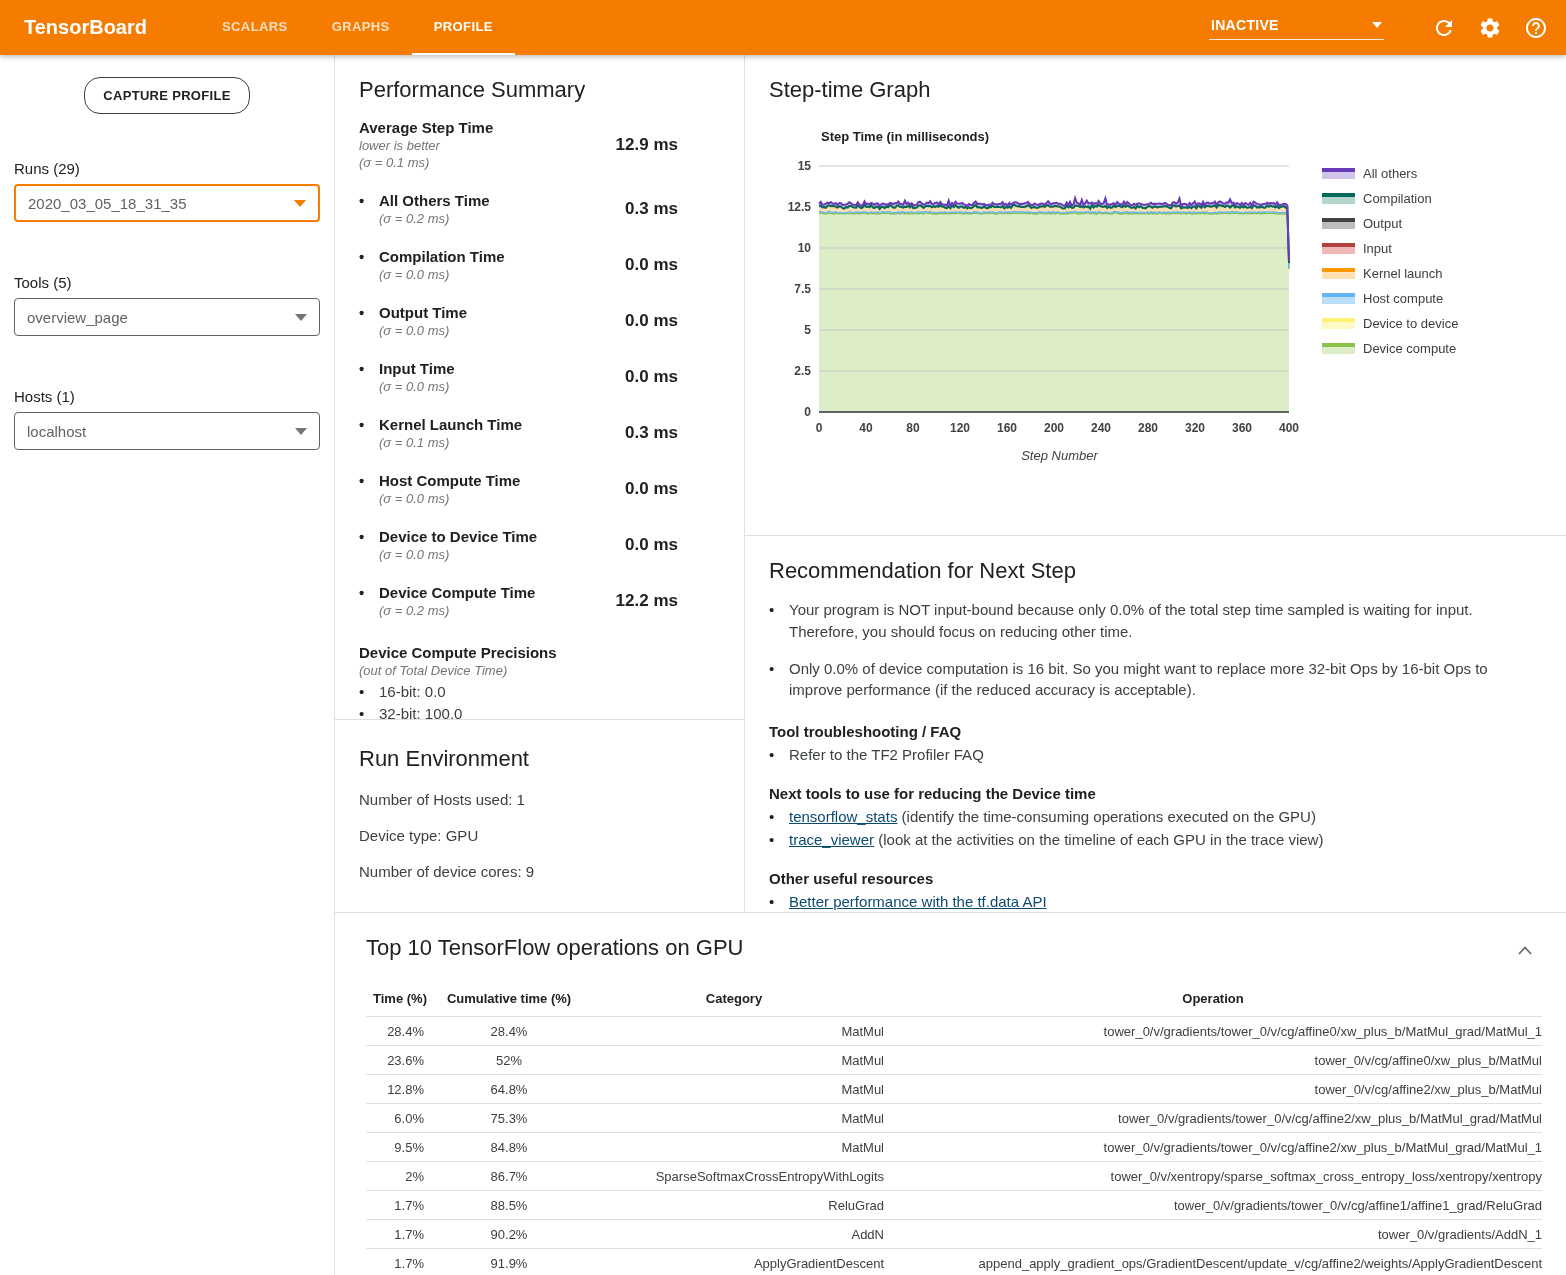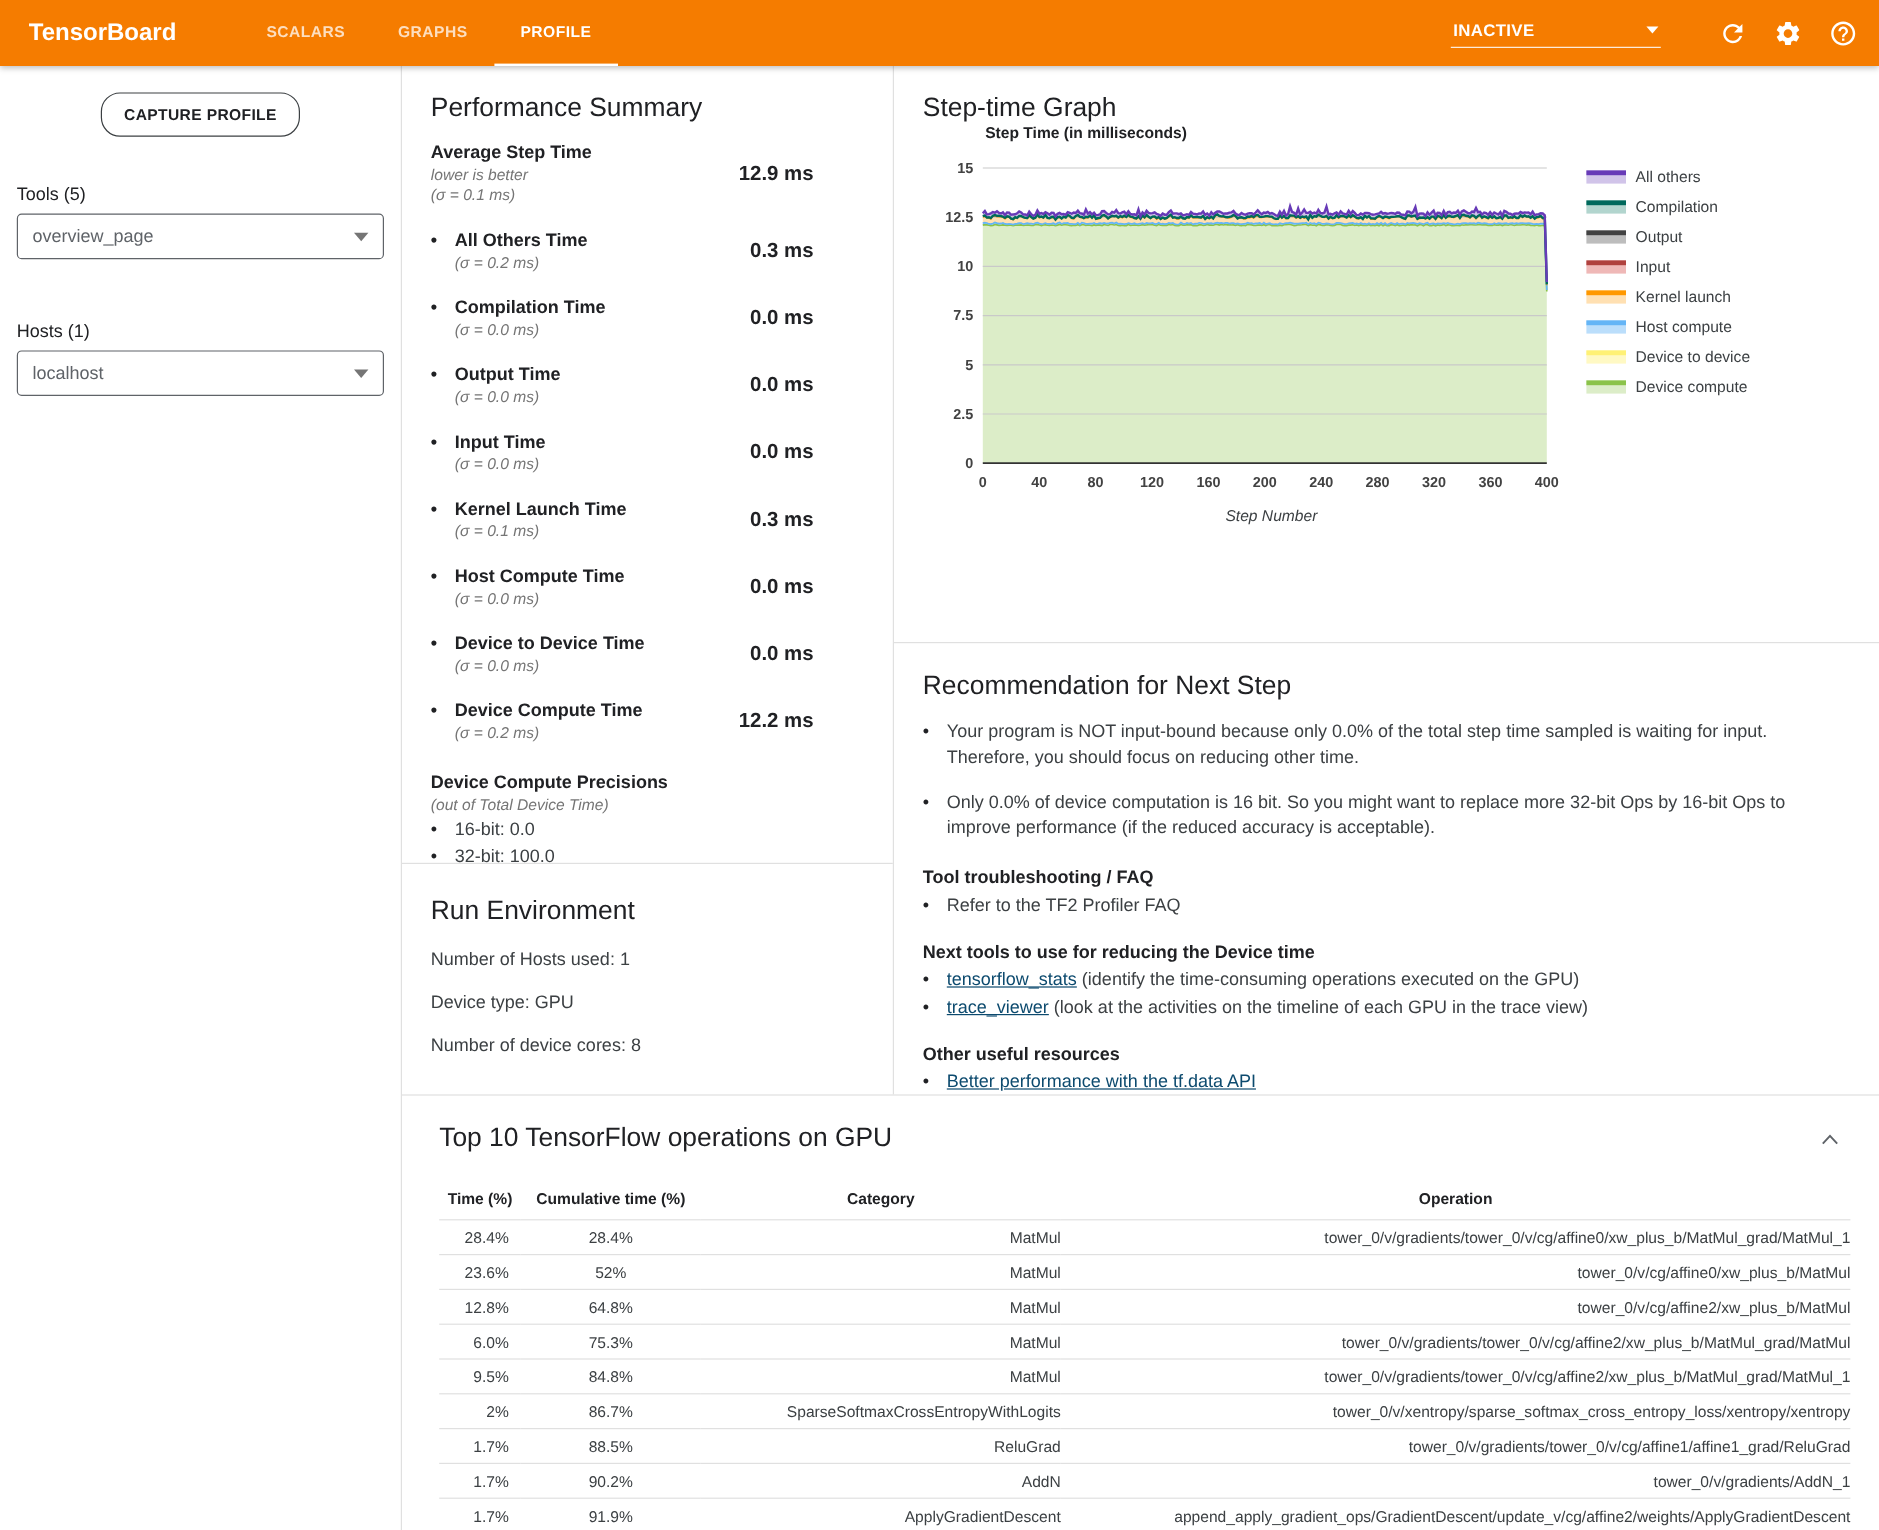--- a/index.html
+++ b/index.html
@@ -63,21 +63,21 @@
   .prec-title { font-size:15px; font-weight:700; color:#202124; margin-top:26px; }
   .prec-note { font-size:13px; font-style:italic; color:#757575; margin-top:2px; }
   .prec-item { font-size:15px; color:#3c4043; margin-top:5px; display:flex; }
 
   
   .runenv { padding:26px 24px; }
   .env-line { font-size:15px; color:#3c4043; margin-top:19px; }
 
   
   .graph-sec { height:481px; border-bottom:1px solid #e0e0e0; padding:22px 24px 0 24px; }
-  .chart-wrap { }
+  .chart-wrap { margin-top:26px; }
   .chart-title { font-size:13px; font-weight:700; color:#202124; margin-left:52px; }
   .chart-flex { display:flex; margin-top:8px; }
   .legend { padding-top:14px; margin-left:8px; }
   .legend-item { display:flex; align-items:center; margin-bottom:10px; }
   .legend-swatch { width:33px; height:11px; margin-right:8px; flex-shrink:0; }
   .legend-label { font-size:13px; color:#3c4043; white-space:nowrap; }
   .xlabel { font-size:13px; font-style:italic; color:#3c4043; width:545px; text-align:center;
     padding-left:36px; margin-top:4px; }
   svg text.tick { font:700 12px "Liberation Sans", sans-serif; fill:#424242; }
 
@@ -135,20 +135,27 @@
         </svg>
     </span>
   </div>
 </div>
 
 <div class="app">
 
   <div class="sidebar">
     <button class="capture-btn">CAPTURE PROFILE</button>
 
+    <div style="margin-top:46px;">
+      <div class="side-label">Runs (29)</div>
+      <div class="select-box accent">
+        <span>2020_03_05_18_31_35</span>
+        <span class="caret-down-o"></span>
+      </div>
+    </div>
 
     <div>
       <div class="side-label">Tools (5)</div>
       <div class="select-box plain">
         <span>overview_page</span>
         <span class="caret-down-g"></span>
       </div>
     </div>
 
     <div>
@@ -266,21 +273,21 @@
           <div class="prec-item">
               <span class="bullet">•</span>
               <span>32-bit: 100.0</span>
             </div>
         </div>
 
         <div class="runenv">
           <h2 class="sec-title">Run Environment</h2>
           <div class="env-line">Number of Hosts used: 1</div>
           <div class="env-line">Device type: GPU</div>
-          <div class="env-line">Number of device cores: 8</div>
+          <div class="env-line">Number of device cores: 9</div>
         </div>
       </div>
 
       <div class="right-col">
         <div class="graph-sec">
           <h2 class="sec-title">Step-time Graph</h2>
           <div class="chart-wrap">
             <div class="chart-title">Step Time (in milliseconds)</div>
             <div class="chart-flex">
               <svg id="step-chart" width="545" height="292" viewBox="0 0 545 292">

